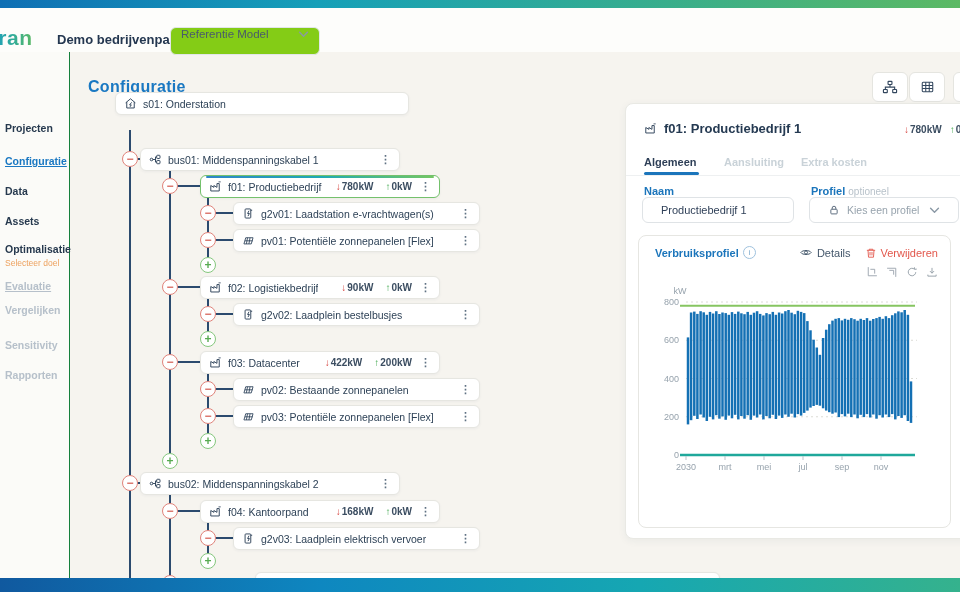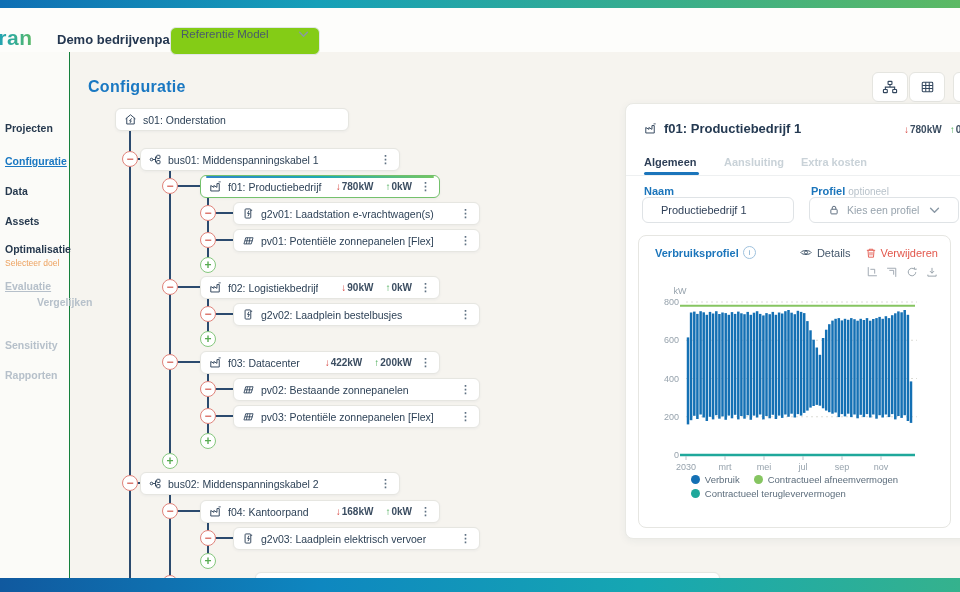--- a/index.html
+++ b/index.html
@@ -92,21 +92,21 @@
   </div>
 </div>
 
 <nav id="sidebar" class="abs">
     <div class="side-item " style="top: 70px;"><span>Projecten</span></div>
     <div class="side-item active" style="top: 103px;"><span>Configuratie</span></div>
     <div class="side-item " style="top: 133px;"><span>Data</span></div>
     <div class="side-item " style="top: 163px;"><span>Assets</span></div>
     <div class="side-item " style="top: 191px;"><span>Optimalisatie</span><div class="side-sub">Selecteer doel</div></div>
     <div class="side-item disabled" style="top: 228px; text-decoration: underline;"><span>Evaluatie</span></div>
-    <div class="side-item disabled" style="top: 244px; margin-left: 32px;"><span>Vergelijken</span></div>
+    <div class="side-item disabled" style="top: 252px;"><span>Vergelijken</span></div>
     <div class="side-item disabled" style="top: 287px;"><span>Sensitivity</span></div>
     <div class="side-item disabled" style="top: 317px;"><span>Rapporten</span></div>
   </nav>
 
 <div id="page-title" class="abs">Configuratie</div>
 <div class="abs toolbtn" style="left:872px;top:72px;color:#44607e">
   <span class="ticon">
       <svg viewBox="0 0 18 16" width="16" height="14" fill="none" stroke="currentColor" stroke-width="1.3">
         <rect x="6.8" y="1.5" width="4.4" height="3.6" rx="0.6"></rect>
         <rect x="1.5" y="10.9" width="4.4" height="3.6" rx="0.6"></rect>
@@ -126,21 +126,21 @@
 <div class="abs toolbtn" style="left:953px;top:72px;color:#44607e;width:20px"></div>
 
 <div id="tree-layer" class="abs" style="left:0;top:0;width:960px;height:592px;z-index:4;pointer-events:none">
     <div class="vline" style="left: 129px; top: 130px; height: 448px;"></div>
     <div class="vline" style="left: 169px; top: 170px; height: 291px;"></div>
     <div class="vline" style="left: 207px; top: 197px; height: 68px;"></div>
     <div class="vline" style="left: 207px; top: 298px; height: 41px;"></div>
     <div class="vline" style="left: 207px; top: 373px; height: 68px;"></div>
     <div class="vline" style="left: 169px; top: 494px; height: 84px;"></div>
     <div class="vline" style="left: 207px; top: 522px; height: 39px;"></div>
-    <div class="tcard" style="left: 115px; top: 108px; width: 234px; pointer-events: auto;">
+    <div class="tcard" style="left: 115px; top: 92px; width: 294px; pointer-events: auto;">
       <span class="ticon">
         <svg viewBox="0 0 16 16" width="13" height="13" fill="none" stroke="currentColor" stroke-width="1.2" stroke-linejoin="round">
           <path d="M2 7.2 8 2.2l6 5"></path>
           <path d="M3.4 6.2v7.3h9.2V6.2"></path>
           <path d="M9.4 6.6 6.9 9.7h2l-1.4 2.4"></path>
         </svg>
       </span>
       <span class="tlabel">s01: Onderstation</span>
       <span class="spacer"></span>
     </div>
@@ -526,34 +526,14 @@
           <text x="86" y="188" font-size="9" fill="#97a3ad" text-anchor="middle">mrt</text>
           <line x1="125" y1="174" x2="125" y2="178" stroke="#b9c3ca" stroke-width="1"></line>
           <text x="125" y="188" font-size="9" fill="#97a3ad" text-anchor="middle">mei</text>
           <line x1="164" y1="174" x2="164" y2="178" stroke="#b9c3ca" stroke-width="1"></line>
           <text x="164" y="188" font-size="9" fill="#97a3ad" text-anchor="middle">jul</text>
           <line x1="203" y1="174" x2="203" y2="178" stroke="#b9c3ca" stroke-width="1"></line>
           <text x="203" y="188" font-size="9" fill="#97a3ad" text-anchor="middle">sep</text>
           <line x1="242" y1="174" x2="242" y2="178" stroke="#b9c3ca" stroke-width="1"></line>
           <text x="242" y="188" font-size="9" fill="#97a3ad" text-anchor="middle">nov</text>
         </svg></div>
-    <div class="abs legend">
-        <div class="legend-inner" id="legend-inner">
-          <span class="lrow">
-            <span class="litem">
-              <span class="ldot" style="background: rgb(20, 112, 180);"></span>
-              <span>Verbruik</span>
-            </span>
-            <span class="litem">
-              <span class="ldot" style="background: rgb(134, 197, 97);"></span>
-              <span>Contractueel afneemvermogen</span>
-            </span>
-          </span>
-          <span class="lrow">
-            <span class="litem">
-              <span class="ldot" style="background: rgb(31, 168, 155);"></span>
-              <span>Contractueel terugleververmogen</span>
-            </span>
-          </span>
-        </div>
-      </div>
   </div>
 </div>
 
 </body></html>

